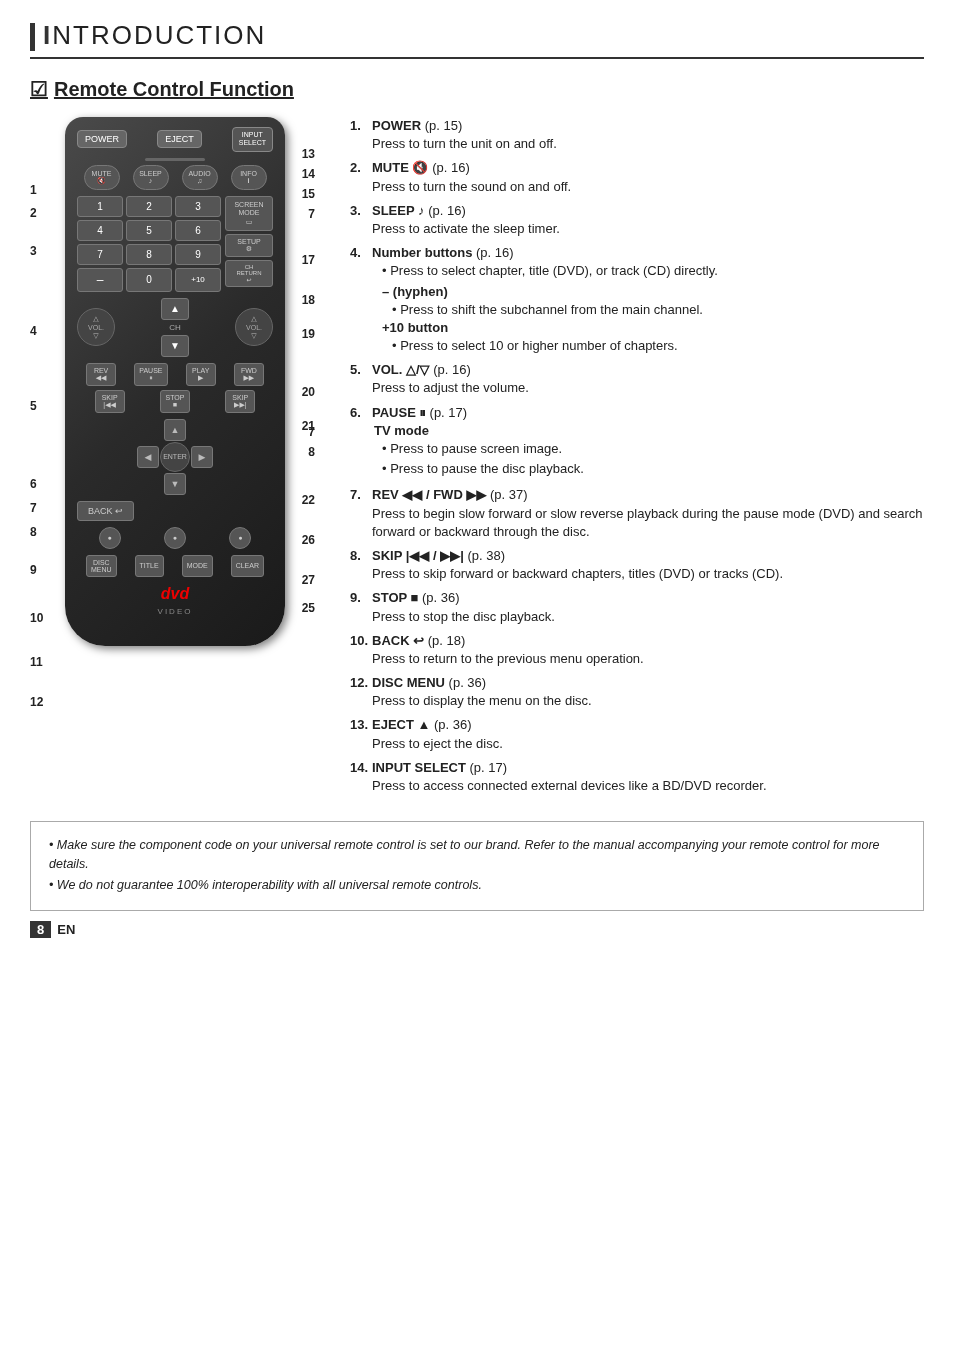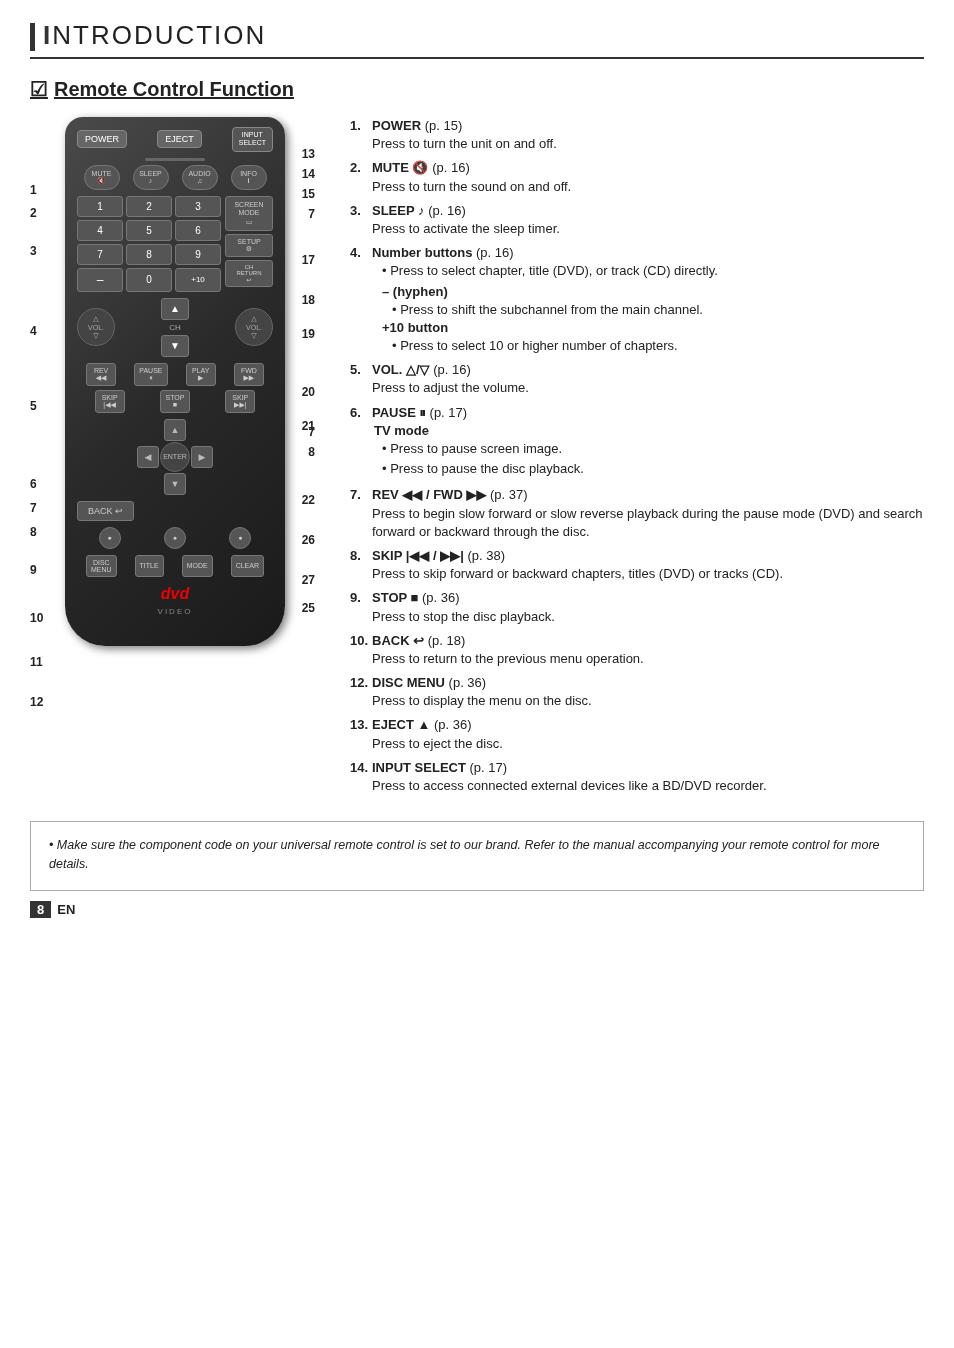--- a/index.html
+++ b/index.html
@@ -762,20 +762,21 @@
         </div>
       </div>
 
     </div>
 
   </div>
 
   <div class="universal-note">
     <div class="note-body">
       <p>Make sure the component code on your universal remote control is set to our brand. Refer to the manual accompanying your remote control for more details.</p>
+      <p>We do not guarantee 100% interoperability with all universal remote controls.</p>
     </div>
   </div>
 
   <div class="page-number">
     <span class="page-number-box">8</span>
     <span>EN</span>
   </div>
 
 </div>
 

